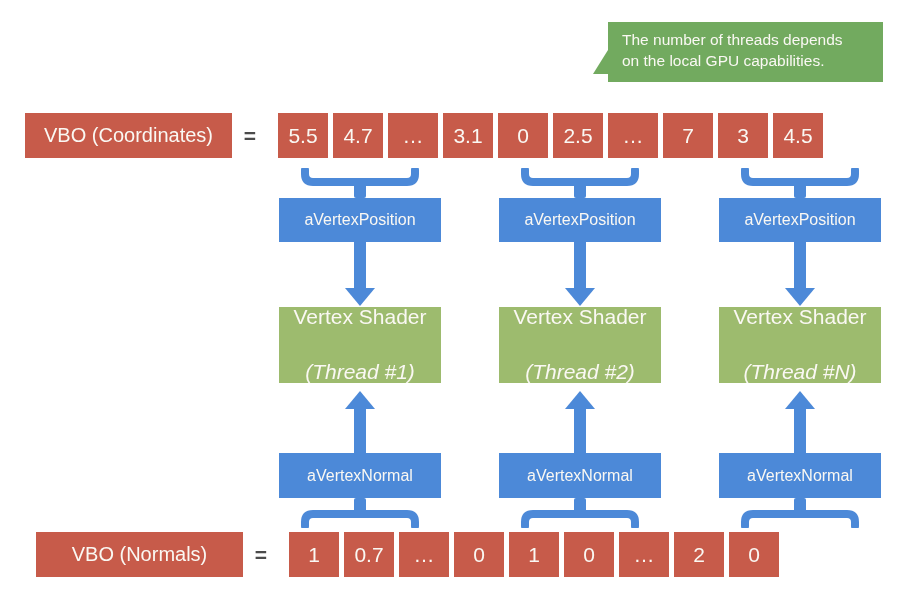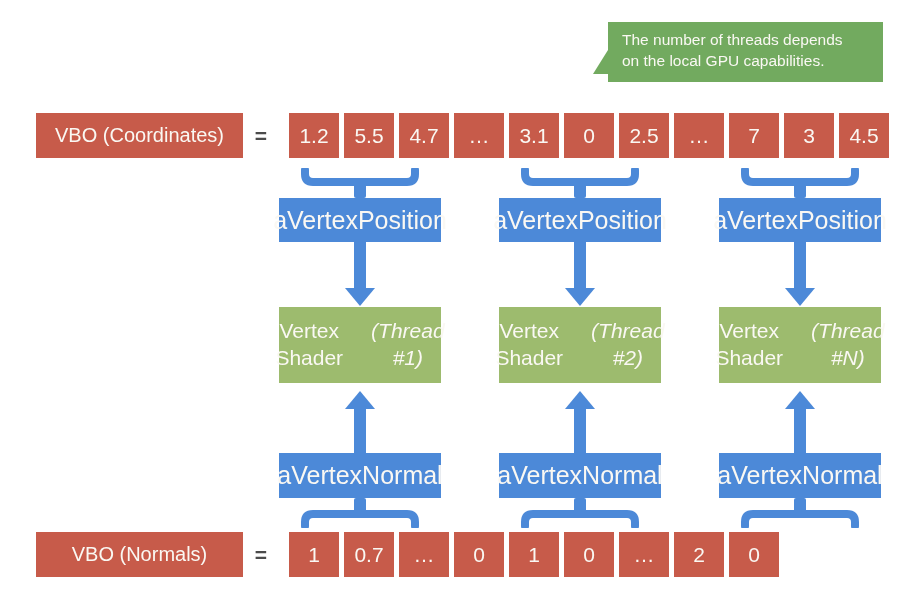--- a/index.html
+++ b/index.html
@@ -18,35 +18,35 @@
   .title{position:absolute;left:28px;top:22px;font-size:23px;font-weight:bold;color:var(--title-text);letter-spacing:-0.2px;}
 
   .callout{position:absolute;left:608px;top:22px;width:275px;height:60px;background:var(--green-callout);color:var(--white-text);font-size:15.5px;line-height:1.35;padding:8px 0 8px 14px;}
   .callout-tail{position:absolute;left:-15px;top:28px;width:0;height:0;border-top:24px solid transparent;border-right:15px solid var(--green-callout);}
 
   .vbo-label{position:absolute;left:25px;width:207px;height:45px;background:var(--red);color:var(--white-text);font-size:20px;display:flex;align-items:center;justify-content:center;}
   .equals{position:absolute;left:236px;width:28px;height:45px;color:var(--equals-text);font-size:21px;font-weight:bold;display:flex;align-items:center;justify-content:center;}
   .cells{position:absolute;left:278px;display:flex;gap:5px;}
   .cell{width:50px;height:45px;background:var(--red);color:var(--white-text);font-size:21px;display:flex;align-items:center;justify-content:center;}
 
-  .row-top{top:113px;margin-left:11px;}
+  .row-top{top:113px;}
   .row-bottom{top:532px;margin-left:11px;}
 
   .brace{position:absolute;width:120px;height:30px;}
   .brace svg{display:block;width:120px;height:30px;}
   .brace path{fill:none;stroke:var(--blue);stroke-width:8;stroke-linecap:round;}
   .brace rect{fill:var(--blue);}
   .brace-top{top:168px;}
   .brace-bottom{top:498px;}
 
-  .attr-box{position:absolute;width:162px;height:44px;background:var(--blue);color:var(--white-text);font-size:25px;display:flex;align-items:center;justify-content:center;}
+  .attr-box{position:absolute;width:162px;height:44px;background:var(--blue);color:var(--white-text);font-size:16px;display:flex;align-items:center;justify-content:center;}
   .attr-top{top:198px;}
   .attr-bottom{top:453px;height:45px;}
 
-  .shader-box{position:absolute;top:307px;width:162px;height:76px;background:var(--green-box);color:var(--white-text);font-size:21px;line-height:1.28;display:flex;flex-direction:row;align-items:center;justify-content:center;text-align:center;gap:28px;}
+  .shader-box{position:absolute;top:307px;width:162px;height:76px;background:var(--green-box);color:var(--white-text);font-size:21px;line-height:1.28;display:flex;flex-direction:column;align-items:center;justify-content:center;text-align:center;gap:28px;}
   .shader-thread{font-style:italic;}
 
   .arrow{position:absolute;width:30px;}
   .arrow .shaft{position:absolute;left:9px;width:12px;background:var(--blue);}
   .arrow .head{position:absolute;left:0;width:0;height:0;border-left:15px solid transparent;border-right:15px solid transparent;}
   .arrow-down{top:242px;height:64px;}
   .arrow-down .shaft{top:0;height:47px;}
   .arrow-down .head{top:46px;border-top:18px solid var(--blue);}
   .arrow-up{top:391px;height:62px;}
   .arrow-up .head{top:0;border-bottom:18px solid var(--blue);}
@@ -64,21 +64,20 @@
 
   <div class="callout">
     <div>The number of threads depends</div>
     <div>on the local GPU capabilities.</div>
     <div class="callout-tail"></div>
   </div>
 
   <div class="vbo-label row-top">VBO (Coordinates)</div>
   <div class="equals row-top">=</div>
   <div class="cells row-top">
-    <div class="cell">1.2</div>
     <div class="cell">5.5</div>
     <div class="cell">4.7</div>
     <div class="cell">…</div>
     <div class="cell">3.1</div>
     <div class="cell">0</div>
     <div class="cell">2.5</div>
     <div class="cell">…</div>
     <div class="cell">7</div>
     <div class="cell">3</div>
     <div class="cell">4.5</div>

